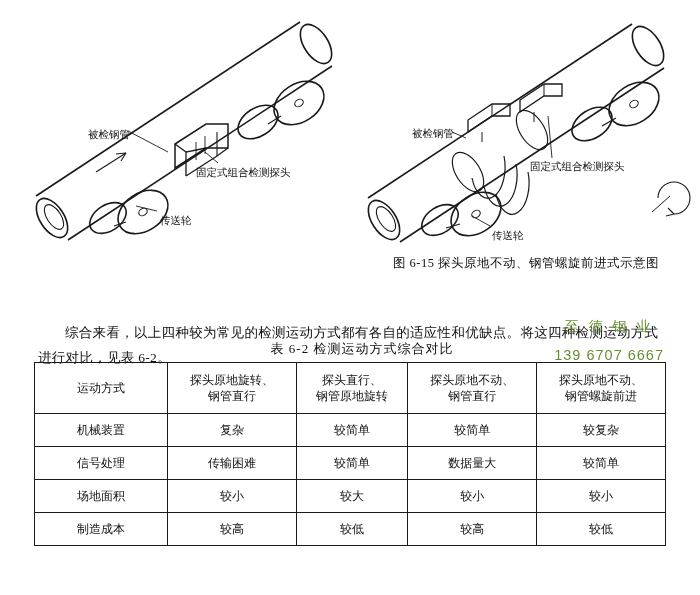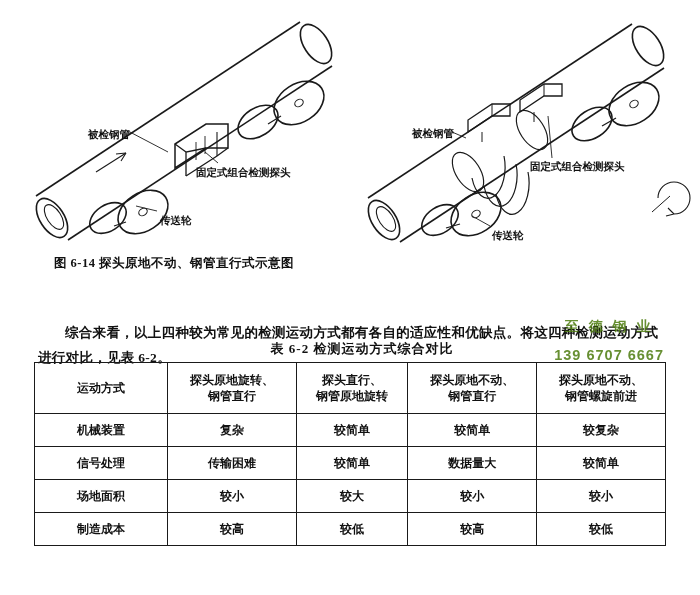--- a/index.html
+++ b/index.html
@@ -4,21 +4,21 @@
 <style>
   html,body{margin:0;padding:0;}
   body{
     width:700px;height:595px;
     background:#ffffff;
     font-family:"Liberation Serif","DejaVu Serif",serif;
     color:#111;
     position:relative;
     overflow:hidden;
   }
-  .page{position:relative;width:700px;height:595px;font-weight:bold;}
+  .page{position:relative;width:700px;height:595px;}
 
   
   .figures{position:relative;width:700px;height:250px;}
   .fig{position:absolute;top:0;width:348px;height:250px;}
   .fig-left{left:0;}
   .fig-right{left:352px;}
   .fig svg{display:block;}
 
   .fig-caption{
     position:absolute;
@@ -134,21 +134,20 @@
           <path d="M218 163 L205 152" stroke-width=".9"></path>
           <path d="M157 211 L136 206" stroke-width=".9"></path>
 
           <path d="M96 172 L126 153" stroke-width="1.1"></path>
           <path d="M126 153 L116 154 M126 153 L121 161" stroke-width="1.1"></path>
         </g>
       </svg>
       <span class="lbl" style="left:88px;top:128px;">被检钢管</span>
       <span class="lbl" style="left:196px;top:166px;">固定式组合检测探头</span>
       <span class="lbl" style="left:160px;top:214px;">传送轮</span>
-      <div class="fig-caption">图 6-14  探头原地不动、钢管直行式示意图</div>
     </div>
 
     <div class="fig fig-right">
       <svg width="348" height="250" viewBox="0 0 348 250">
         <g fill="none" stroke="#1a1a1a" stroke-width="1.6">
 
           <path d="M16 198 L280 24"></path>
           <path d="M48 242 L312 68"></path>
 
           <ellipse cx="32" cy="220" rx="12" ry="22" transform="rotate(-33 32 220)"></ellipse>
@@ -184,20 +183,21 @@
           <path d="M138 226 L120 216" stroke-width=".9"></path>
 
           <path d="M306 198 A 16 16 0 1 1 322 214" stroke-width="1.1"></path>
           <path d="M322 214 L316 208 M322 214 L314 216" stroke-width="1.1"></path>
           <path d="M300 212 L318 196" stroke-width="1"></path>
         </g>
       </svg>
       <span class="lbl" style="left:60px;top:127px;">被检钢管</span>
       <span class="lbl" style="left:178px;top:160px;">固定式组合检测探头</span>
       <span class="lbl" style="left:140px;top:229px;">传送轮</span>
+      <div class="fig-caption">图 6-15  探头原地不动、钢管螺旋前进式示意图</div>
     </div>
   </div>
 
   <p class="para">综合来看，以上四种较为常见的检测运动方式都有各自的适应性和优缺点。将这四种检测运动方式进行对比，见表 6-2。</p>
 
   <div class="wm">
     <div class="wm1">至 德 钢 业</div>
     <div class="wm2">139 6707 6667</div>
   </div>
 

